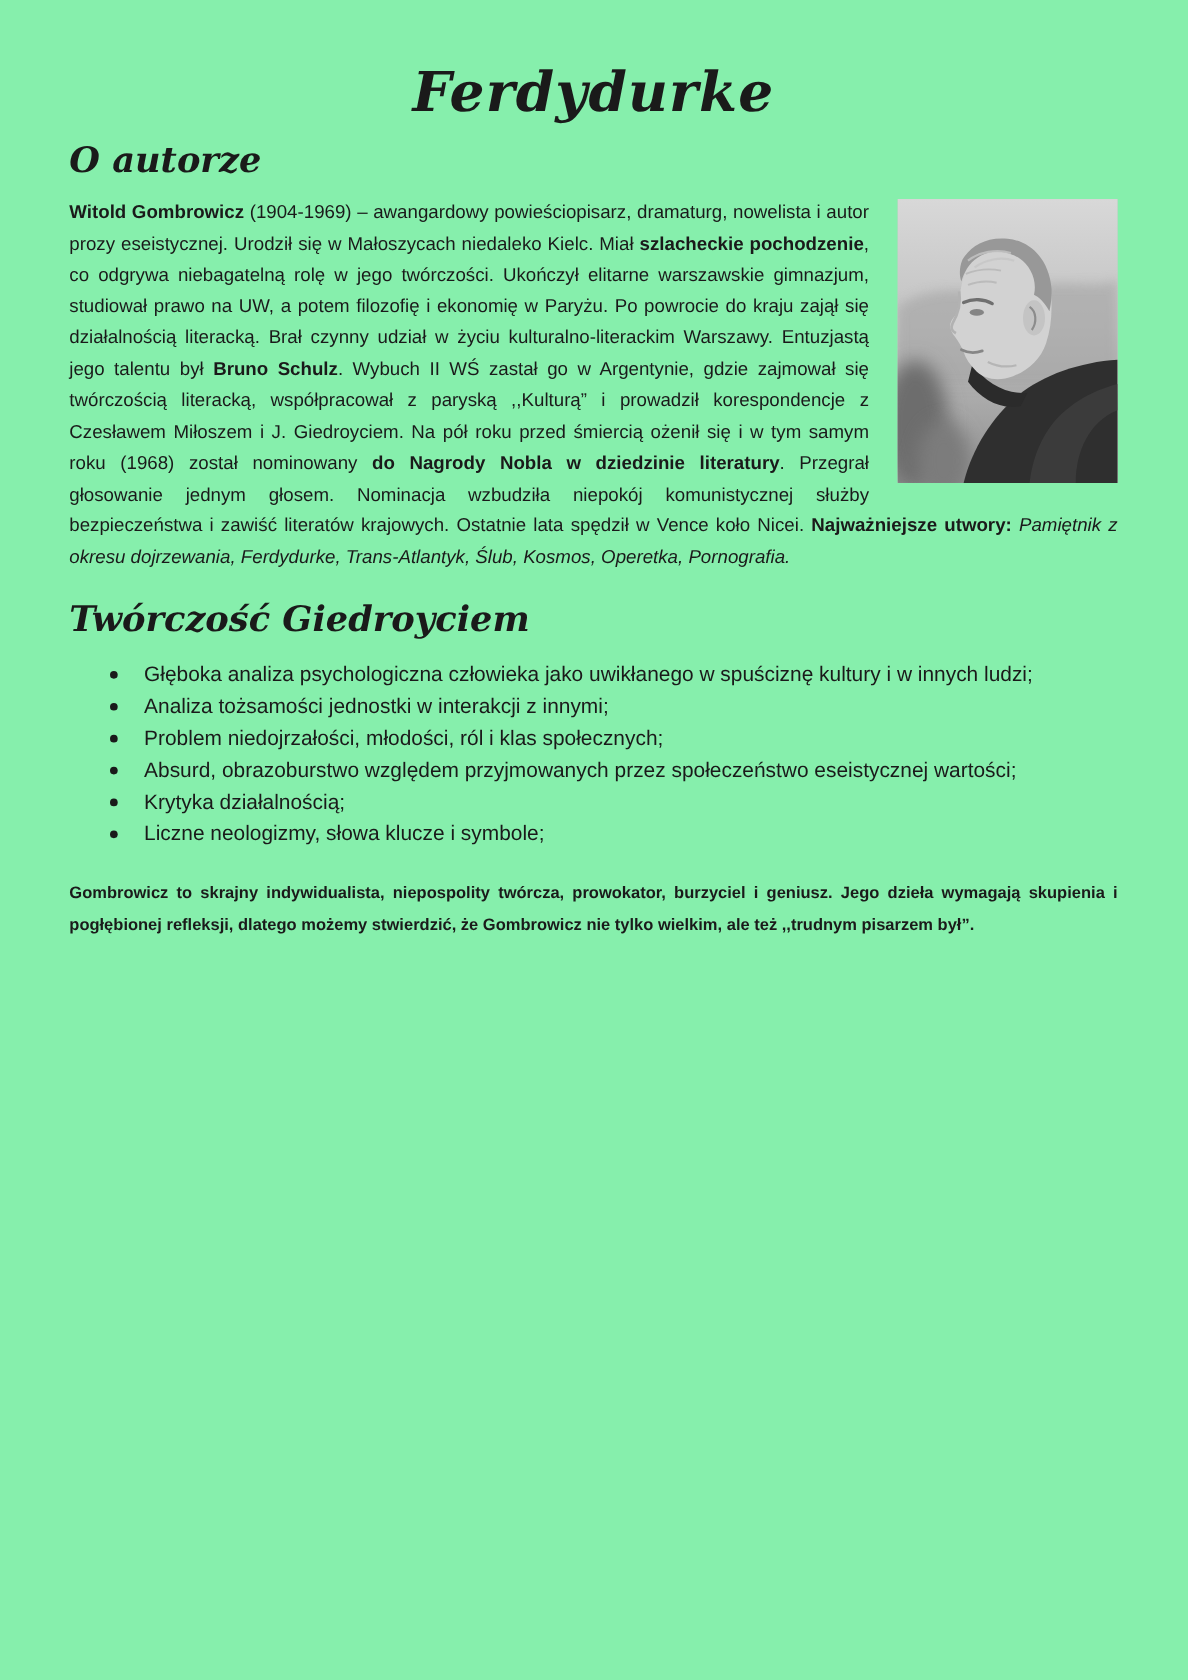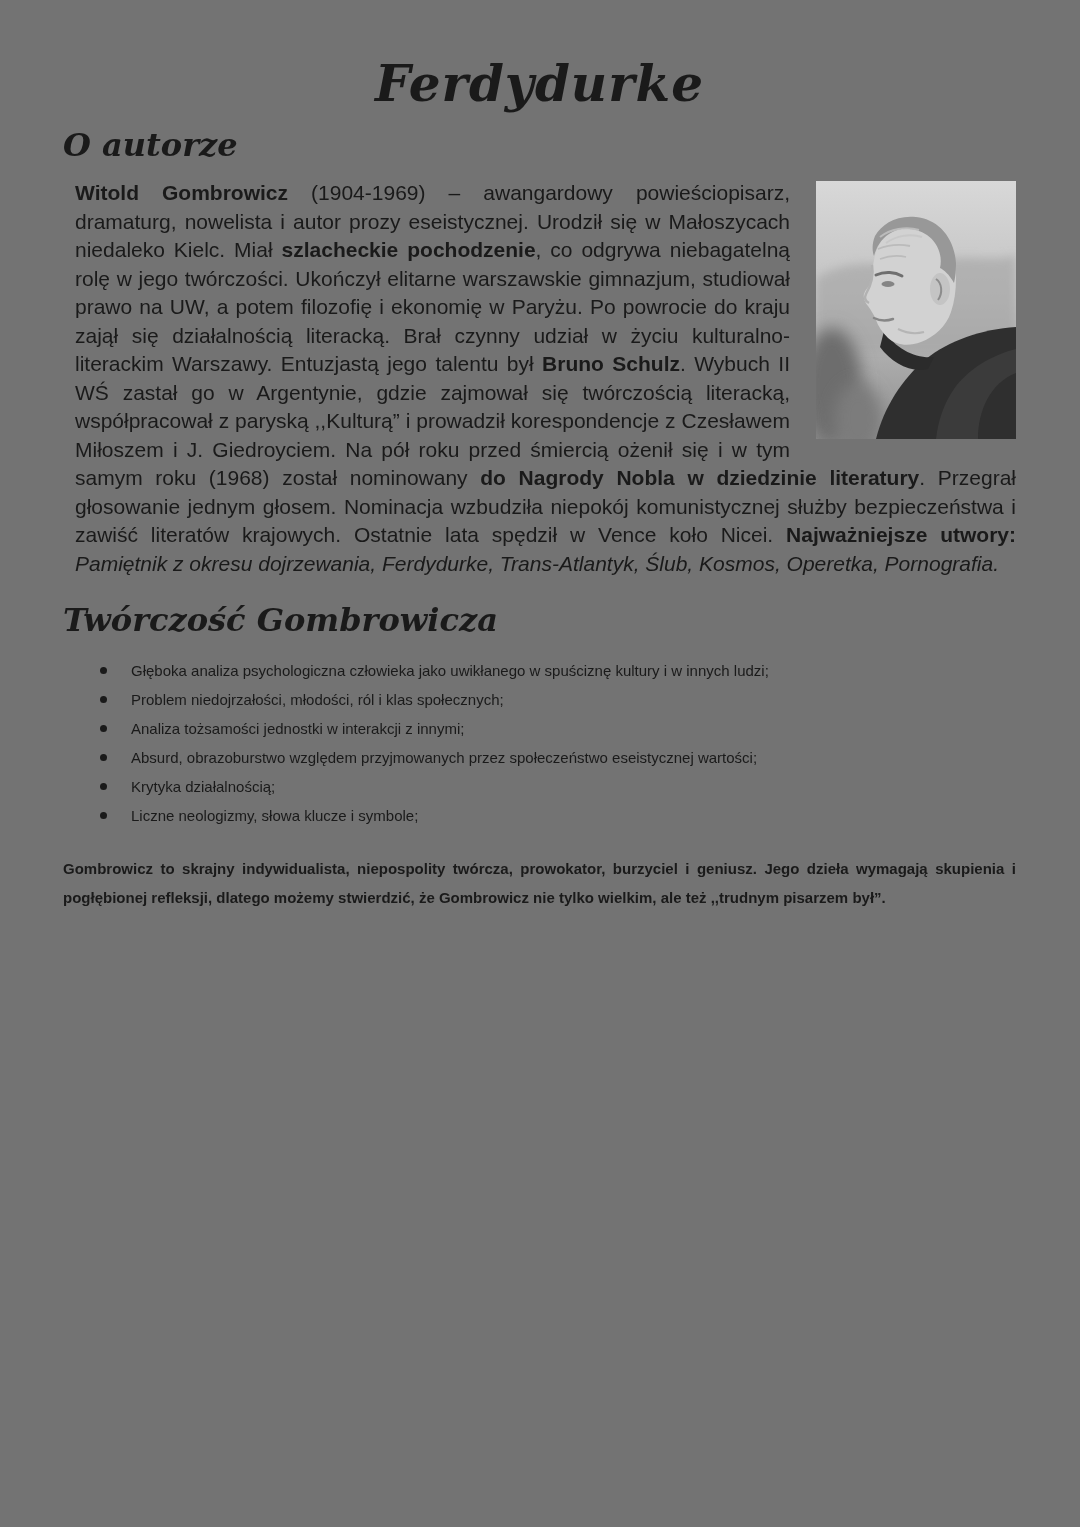--- a/index.html
+++ b/index.html
@@ -37,35 +37,35 @@
   .about-block { overflow: visible; }
   .photo-float {
     float: right;
     width: 200px;
     height: 258px;
     margin: 2px 0 10px 26px;
     background: #c9c9c9;
   }
   .photo-float svg { display: block; width: 100%; height: 100%; }
   p.body-text {
-    font-size: 21px;
+    font-size: 17px;
     line-height: 28.5px;
     text-align: justify;
-    margin: 6px 0 0 12px;
+    margin: 6px 0 0 0;
   }
   .b { font-weight: 700; }
   .i { font-style: italic; }
   ul.works-list {
     list-style: none;
     margin: 16px 0 22px 0;
     padding: 0 0 0 68px;
   }
   ul.works-list li {
     position: relative;
-    font-size: 15px;
+    font-size: 19px;
     line-height: 29px;
   }
   ul.works-list li::before {
     content: "";
     position: absolute;
     left: -31px;
     top: 11px;
     width: 7px;
     height: 7px;
     border-radius: 50%;
@@ -75,21 +75,21 @@
     font-size: 15px;
     line-height: 29px;
     font-weight: 700;
     text-align: justify;
     margin: 24px 0 0 0;
   }
 </style>
 </head>
 <body>
 
-<div class="page" style="background: #737373; color: rgb(26, 26, 26);">
+<div class="page" style="background: #86efac; color: rgb(26, 26, 26);">
 
   <h1 class="doc-title script">Ferdydurke</h1>
 
   <h2 class="section-heading script first">O autorze</h2>
 
   <div class="about-block">
     <div class="photo-float">
       <svg viewBox="0 0 200 258" xmlns="http://www.w3.org/2000/svg" aria-hidden="true">
         <defs>
           <linearGradient id="bgG" x1="0" y1="0" x2="0" y2="1">
@@ -121,26 +121,26 @@
         <ellipse cx="72" cy="103" rx="6.5" ry="3" fill="#787878" opacity="0.85"></ellipse>
         <path d="M56,84 C58,96 54,106 50,113 C48,117 49,120 53,122" stroke="#b2b2b2" stroke-width="2.5" fill="none"></path>
         <path d="M58,137 C64,140 71,140 77,138" stroke="#868686" stroke-width="2.5" fill="none" stroke-linecap="round"></path>
         <path d="M62,68 C72,64 84,63 94,65 M64,78 C72,75 82,74 90,76" stroke="#b8b8b8" stroke-width="1.8" fill="none" opacity="0.9"></path>
         <path d="M82,148 C90,152 100,153 108,151" stroke="#aeaeae" stroke-width="2" fill="none" opacity="0.8"></path>
       </svg>
     </div>
     <p class="body-text"><span class="b">Witold Gombrowicz</span><span> (1904-1969) – awangardowy powieściopisarz, dramaturg, nowelista i autor prozy eseistycznej. Urodził się w Małoszycach niedaleko Kielc. Miał </span><span class="b">szlacheckie pochodzenie</span><span>, co odgrywa niebagatelną rolę w jego twórczości. Ukończył elitarne warszawskie gimnazjum, studiował prawo na UW, a potem filozofię i ekonomię w Paryżu. Po powrocie do kraju zajął się działalnością literacką. Brał czynny udział w życiu kulturalno-literackim Warszawy. Entuzjastą jego talentu był </span><span class="b">Bruno Schulz</span><span>. Wybuch II WŚ zastał go w Argentynie, gdzie zajmował się twórczością literacką, współpracował z paryską ,,Kulturą” i prowadził korespondencje z Czesławem Miłoszem i J. Giedroyciem. Na pół roku przed śmiercią ożenił się i w tym samym roku (1968) został nominowany </span><span class="b">do Nagrody Nobla w dziedzinie literatury</span><span>. Przegrał głosowanie jednym głosem. Nominacja wzbudziła niepokój komunistycznej służby bezpieczeństwa i zawiść literatów krajowych. Ostatnie lata spędził w Vence koło Nicei. </span><span class="b">Najważniejsze utwory: </span><span class="i">Pamiętnik z okresu dojrzewania, Ferdydurke, Trans-Atlantyk, Ślub, Kosmos, Operetka, Pornografia.</span></p>
   </div>
 
-  <h2 class="section-heading script">Twórczość Gombrowicza</h2>
+  <h2 class="section-heading script">Twórczość Giedroyciem</h2>
 
   <ul class="works-list">
     <li>Głęboka analiza psychologiczna człowieka jako uwikłanego w spuściznę kultury i w innych ludzi;</li>
+    <li>Analiza tożsamości jednostki w interakcji z innymi;</li>
     <li>Problem niedojrzałości, młodości, ról i klas społecznych;</li>
-    <li>Analiza tożsamości jednostki w interakcji z innymi;</li>
     <li>Absurd, obrazoburstwo względem przyjmowanych przez społeczeństwo eseistycznej wartości;</li>
     <li>Krytyka działalnością;</li>
     <li>Liczne neologizmy, słowa klucze i symbole;</li>
   </ul>
 
   <p class="summary-text"><span class="b">Gombrowicz to skrajny indywidualista, niepospolity twórcza, prowokator, burzyciel i geniusz. Jego dzieła wymagają skupienia i pogłębionej refleksji, dlatego możemy stwierdzić, że Gombrowicz nie tylko wielkim, ale też ,,trudnym pisarzem był”.</span></p>
 
 </div>
 
 </body></html>

